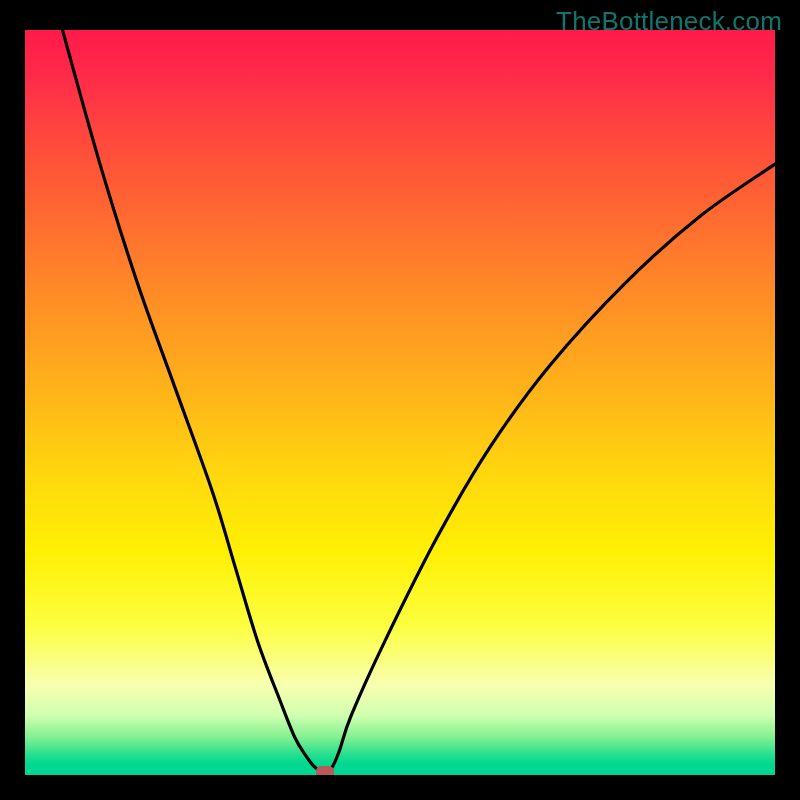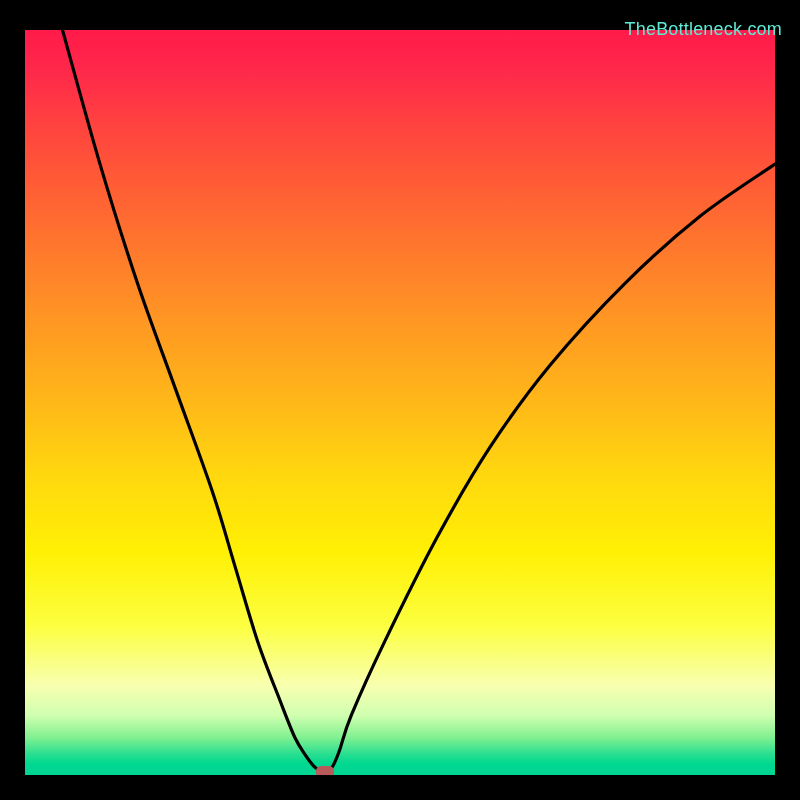--- a/index.html
+++ b/index.html
@@ -9,24 +9,24 @@
   }
   body {
     width: 800px;
     height: 800px;
     background: #000;
     position: relative;
     font-family: Arial, Helvetica, sans-serif;
   }
   .watermark {
     position: absolute;
-    top: 19px;
+    top: 6px;
     right: 18px;
-    color: #5eead4;
-    font-size: 18px;
+    color: #0f766e;
+    font-size: 26px;
     font-weight: 500;
     z-index: 10;
     letter-spacing: 0.2px;
   }
   .plot-area {
     position: absolute;
     left: 25px;
     top: 30px;
     width: 750px;
     height: 745px;

